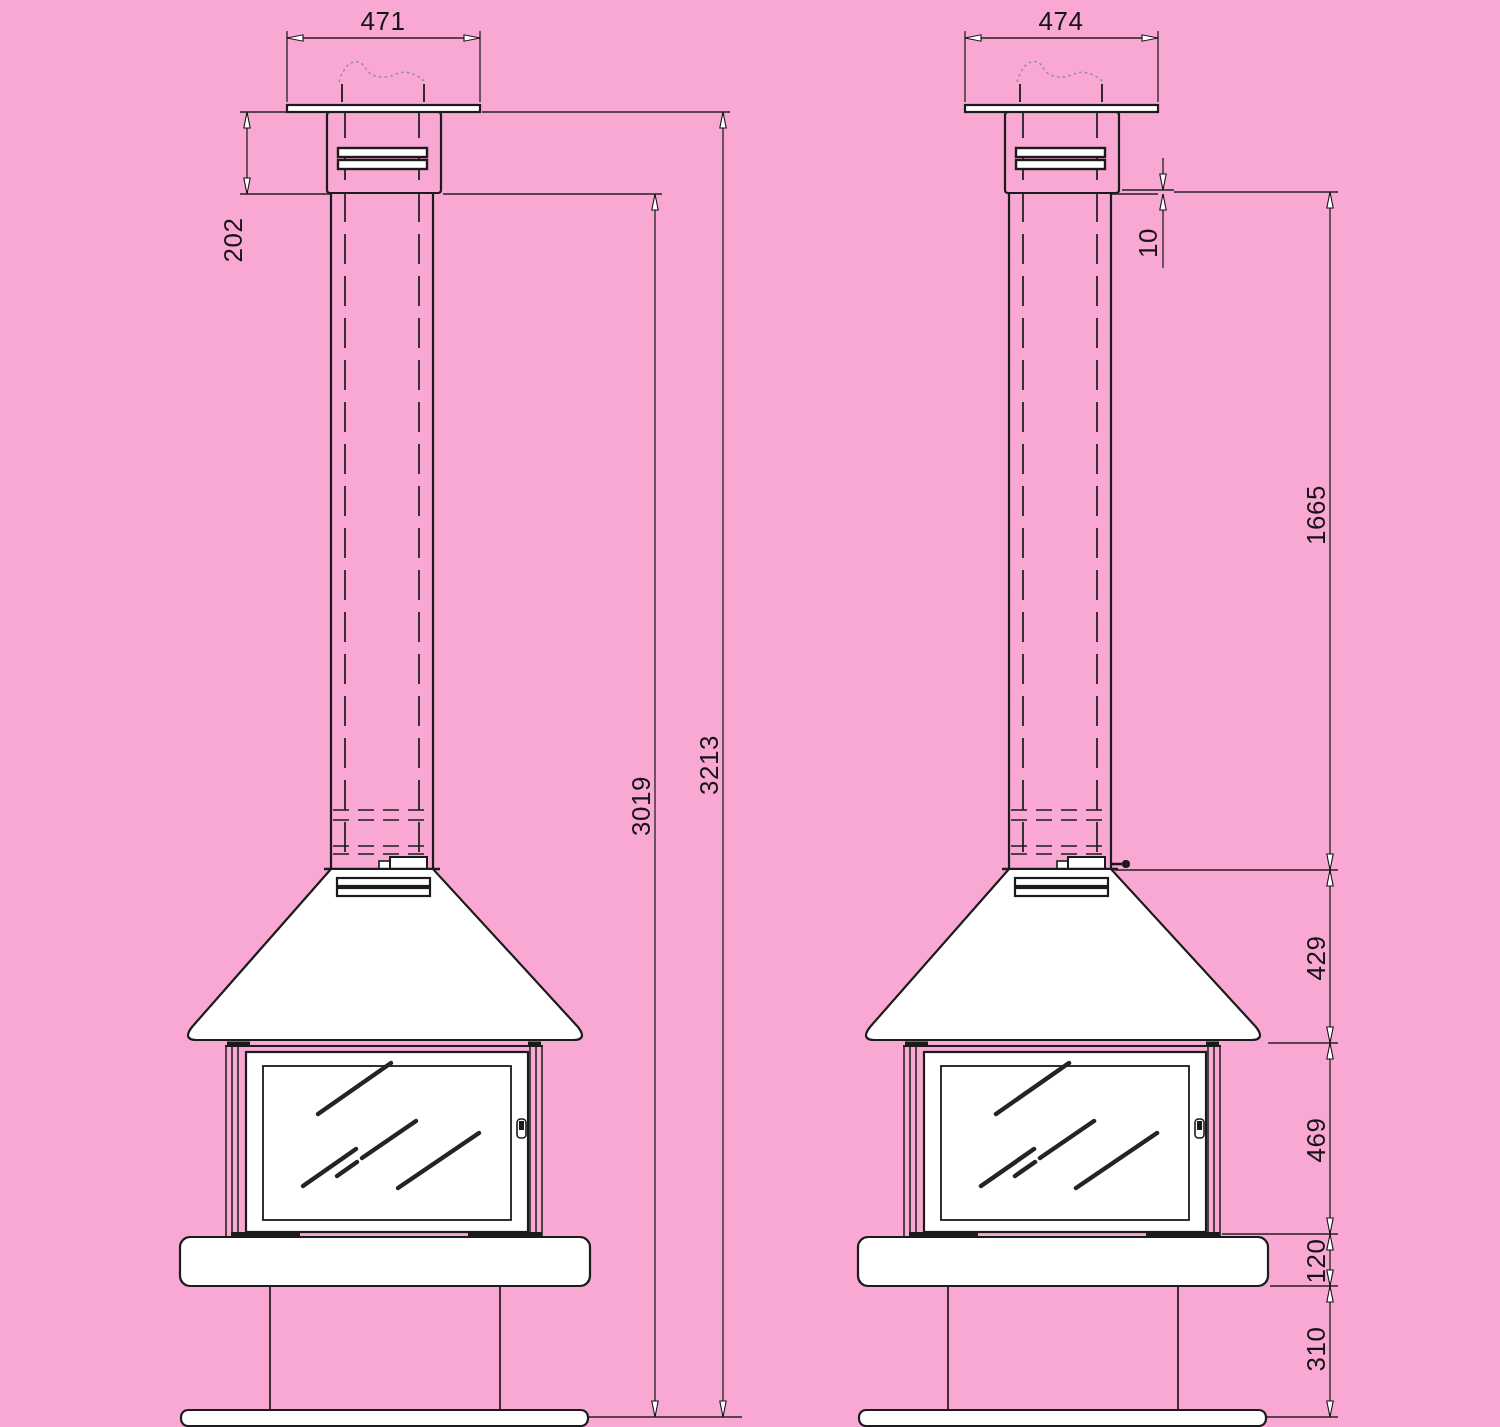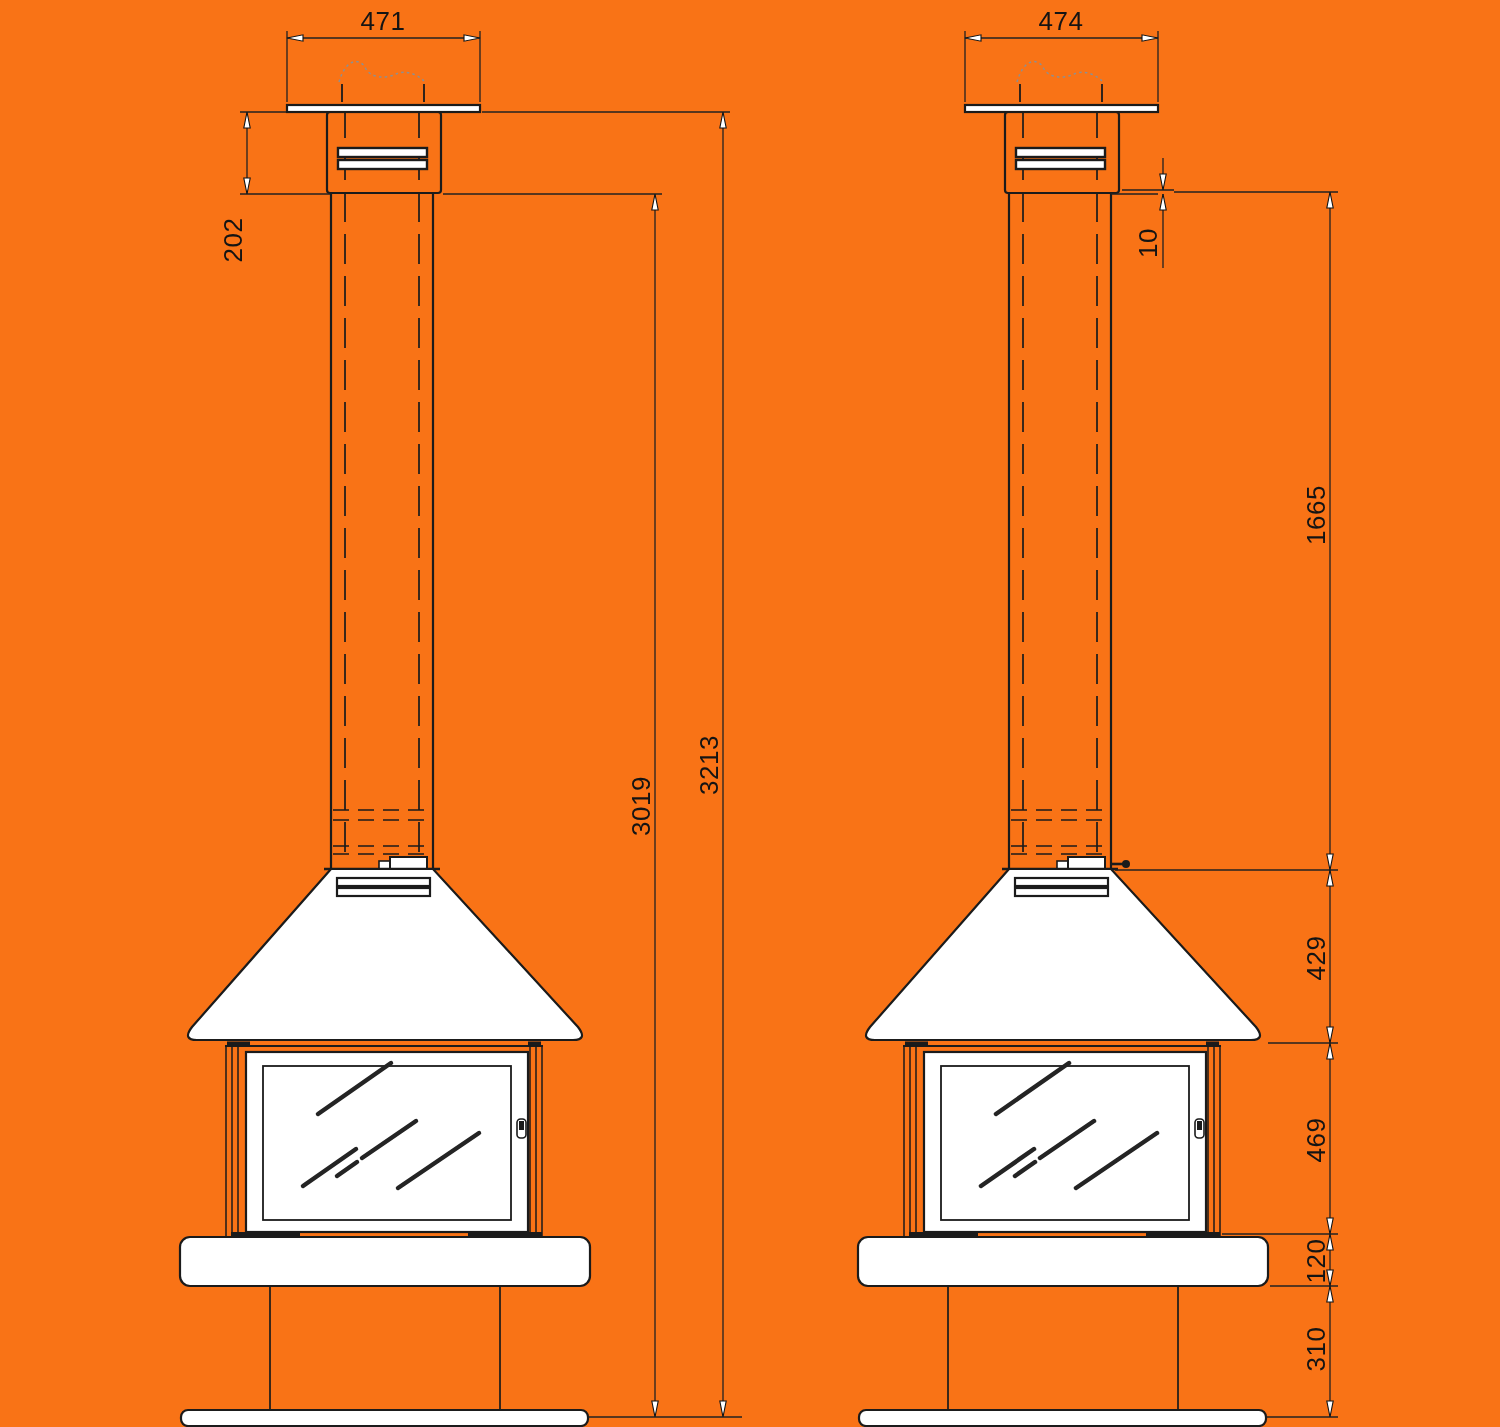--- a/index.html
+++ b/index.html
@@ -1,20 +1,20 @@
 <!DOCTYPE html>
 <html><head>
 <meta charset="utf-8">
 <style>
   html, body { margin: 0; padding: 0; background: #ffffff; }
   .sheet {
     position: relative;
     width: 1500px;
     height: 1427px;
-    background: #f97316;
+    background: #f9a8d4;
     overflow: hidden;
   }
   svg { display: block; }
   .dim-text {
     font-family: "Liberation Sans", sans-serif;
     font-size: 26px;
     letter-spacing: 0.5px;
     fill: #141414;
     stroke: none;
   }

